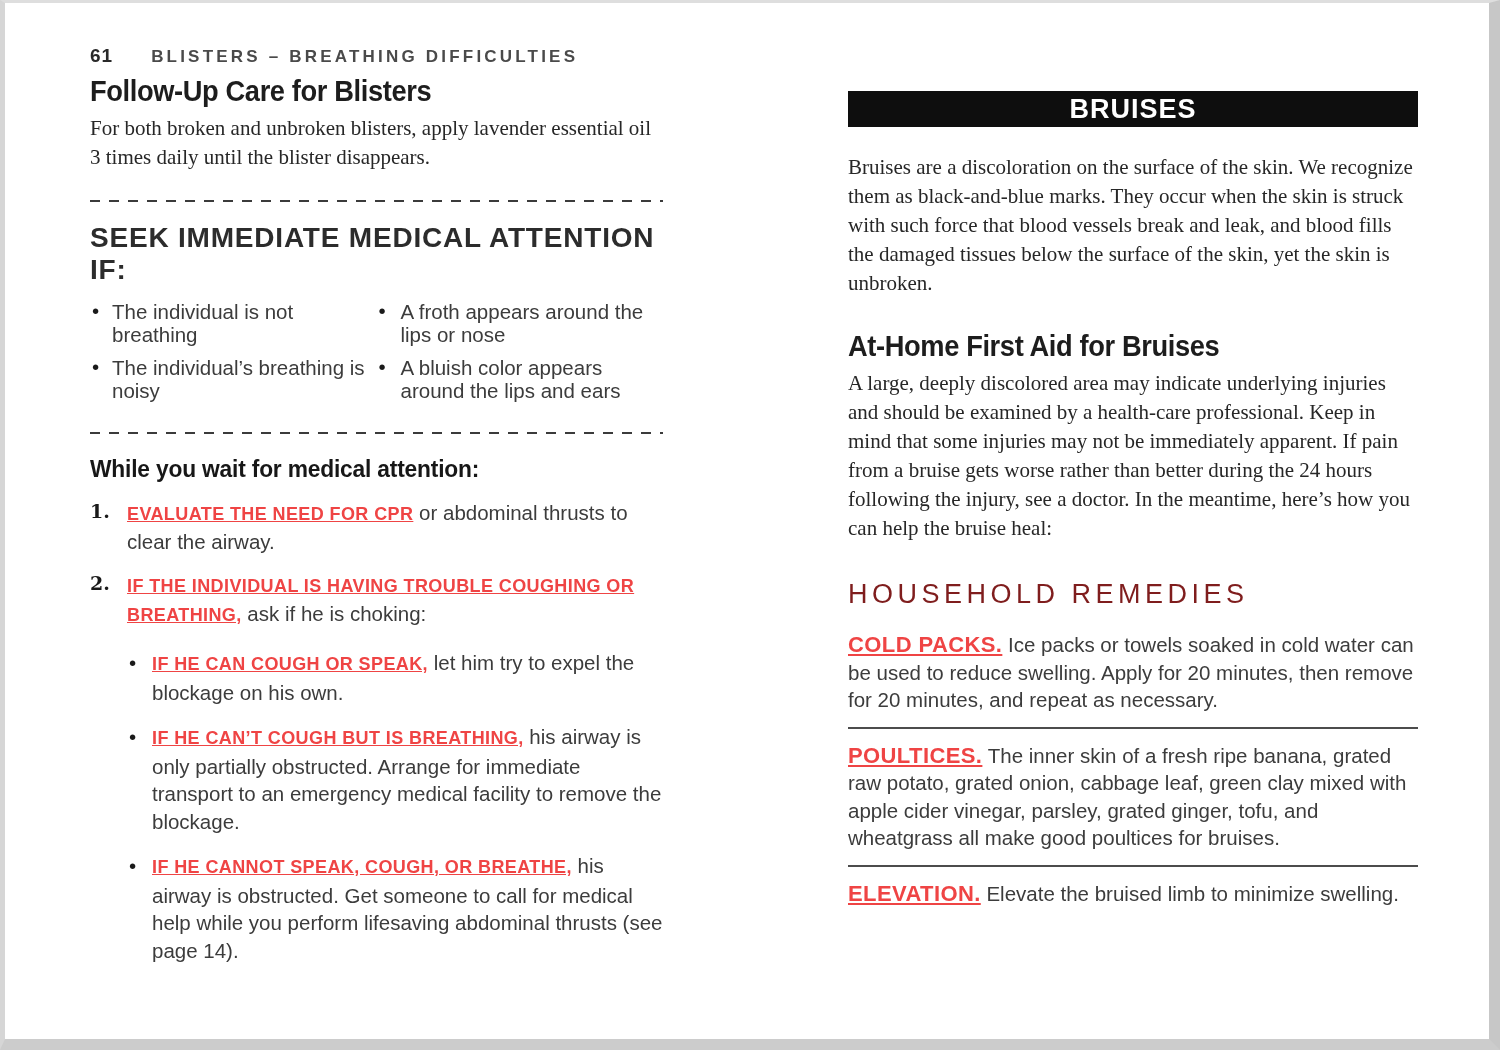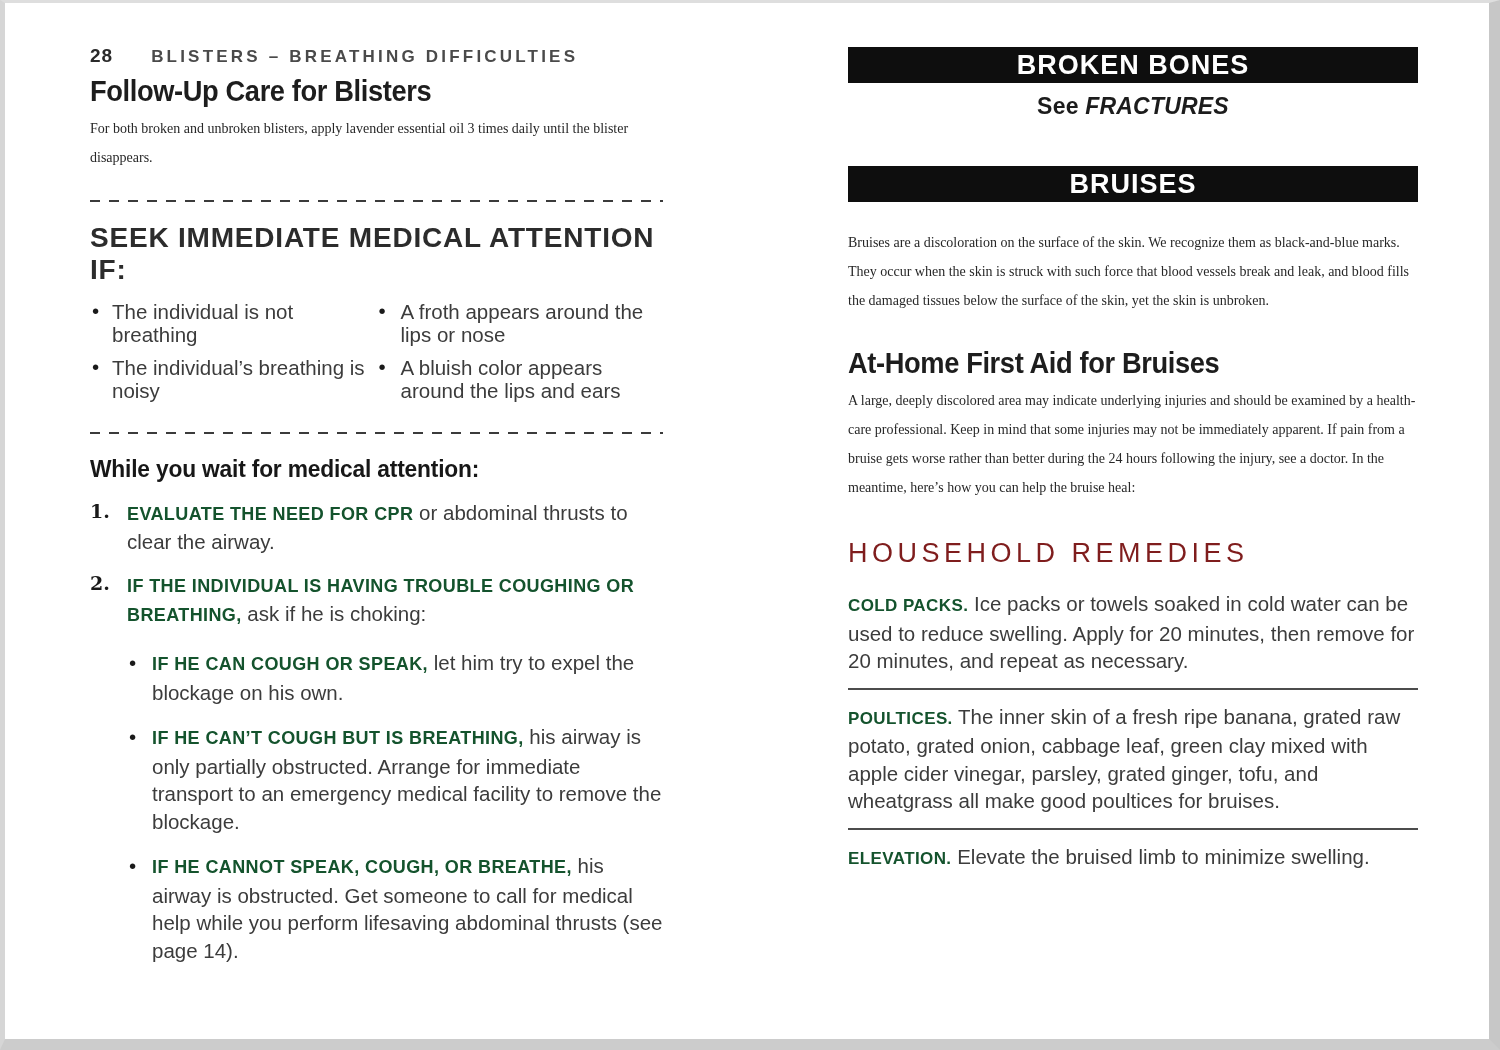--- a/index.html
+++ b/index.html
@@ -36,21 +36,21 @@
   
   .sub-heading {
     font-size: 29px; font-weight: bold; color: #1d1d1d;
     letter-spacing: -0.4px;
     transform: scaleX(0.94); transform-origin: left center;
     margin-bottom: 6px;
   }
 
   .serif-para {
     font-family: "Liberation Serif", serif;
-    font-size: 14px; line-height: 29px; color: #272727;
+    font-size: 21px; line-height: 29px; color: #272727;
   }
 
   
   .banner {
     background: #0e0e0e; color: #ffffff;
     height: 36px; display: flex; align-items: center; justify-content: center;
     font-weight: bold; font-size: 27px; letter-spacing: 1px;
   }
   .see-also {
     text-align: center; font-weight: bold; font-size: 23px; color: #1c1c1c;
@@ -88,21 +88,21 @@
 
   .steps { list-style: none; }
   .step { display: flex; margin-bottom: 16px; }
   .step-num {
     font-family: "DejaVu Serif", serif;
     font-weight: bold; font-size: 19px; color: #1a1a1a;
     width: 37px; flex-shrink: 0; padding-top: 1px;
   }
   .step-body { font-size: 20.5px; line-height: 27px; color: #3c3c3c; }
   .lead-in {
-    font-weight: bold; font-size: 18px; color: #14532d; letter-spacing: 0.4px;
+    font-weight: bold; font-size: 18px; color: #ef4444; letter-spacing: 0.4px; text-decoration: underline;
   }
 
   .choking-list { list-style: none; margin: 20px 0 0 38px; }
   .choking-list li {
     position: relative; padding-left: 24px;
     font-size: 20.5px; line-height: 27.5px; color: #3c3c3c;
     margin-bottom: 17px;
   }
   .choking-list li .bullet { position: absolute; left: 1px; top: 0; color: #1a1a1a; }
 
@@ -117,32 +117,32 @@
     font-size: 27px; font-weight: 400; color: #7f1d1d;
     letter-spacing: 4.5px;
   }
 
   .remedies { list-style: none; margin-top: 8px; }
   .remedy {
     font-size: 20.5px; line-height: 27.5px; color: #3c3c3c;
     padding: 13px 0 13px 0;
   }
   .remedy:not(:last-child) { border-bottom: 2px solid #4c4c4c; }
-  .remedy .lead-in { font-size: 17px; }
+  .remedy .lead-in { font-size: 22px; }
 </style>
 </head>
 <body>
 
 <div class="book-frame">
   <div class="spread">
 
     <div class="page-col-left">
 
       <div class="running-head left">
-        <span class="folio">28</span>
+        <span class="folio">61</span>
         <span class="rh-title">BLISTERS – BREATHING DIFFICULTIES</span>
       </div>
 
       <div style="">
         <div class="sub-heading">Follow-Up Care for Blisters</div>
         <p class="serif-para">For both broken and unbroken blisters, apply lavender essential oil 3 times daily until the blister disappears.</p>
       </div>
 
       <div style="margin-top: 28px;">
 
@@ -184,24 +184,20 @@
           <li><span class="bullet">•</span><span class="lead-in">IF HE CAN COUGH OR SPEAK,</span><span> let him try to expel the blockage on his own.</span></li>
           <li><span class="bullet">•</span><span class="lead-in">IF HE CAN’T COUGH BUT IS BREATHING,</span><span> his airway is only partially obstructed. Arrange for immediate transport to an emergency medical facility to remove the blockage.</span></li>
           <li><span class="bullet">•</span><span class="lead-in">IF HE CANNOT SPEAK, COUGH, OR BREATHE,</span><span> his airway is obstructed. Get someone to call for medical help while you perform lifesaving abdominal thrusts (see page 14).</span></li>
         </ul>
       </div>
     </div>
 
     <div class="page-col-right">
 
 
-      <div class="rp-banner-1">
-        <div class="banner">BROKEN BONES</div>
-        <div class="see-also"><span>See </span><span class="it">FRACTURES</span></div>
-      </div>
 
       <div>
         <div class="banner bruises-banner">BRUISES</div>
         <p class="serif-para bruises-intro">Bruises are a discoloration on the surface of the skin. We recognize them as black-and-blue marks. They occur when the skin is struck with such force that blood vessels break and leak, and blood fills the damaged tissues below the surface of the skin, yet the skin is unbroken.</p>
 
         <div class="sub-heading at-home-heading">At-Home First Aid for Bruises</div>
         <p class="serif-para">A large, deeply discolored area may indicate underlying injuries and should be examined by a health-care professional. Keep in mind that some injuries may not be immediately apparent. If pain from a bruise gets worse rather than better during the 24 hours following the injury, see a doctor. In the meantime, here’s how you can help the bruise heal:</p>
 
         <div class="household-heading">HOUSEHOLD REMEDIES</div>
 

